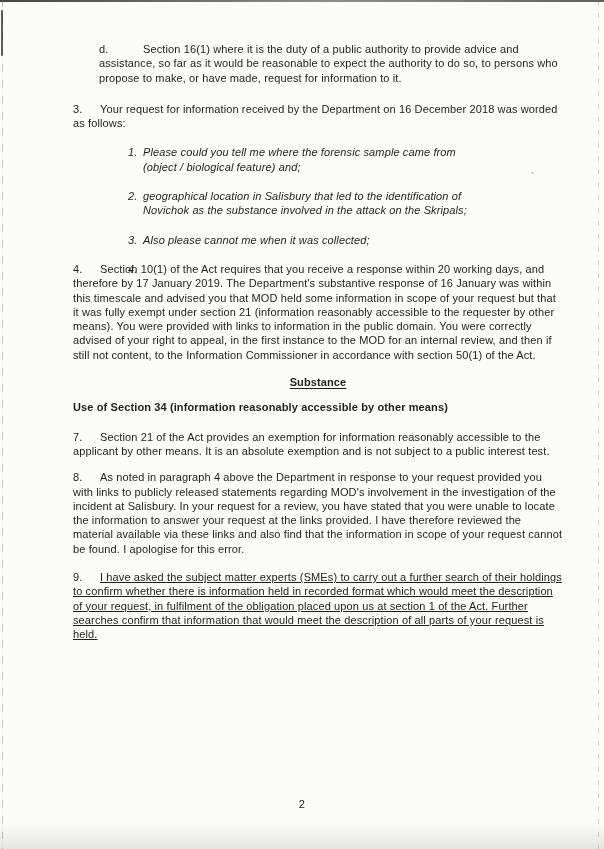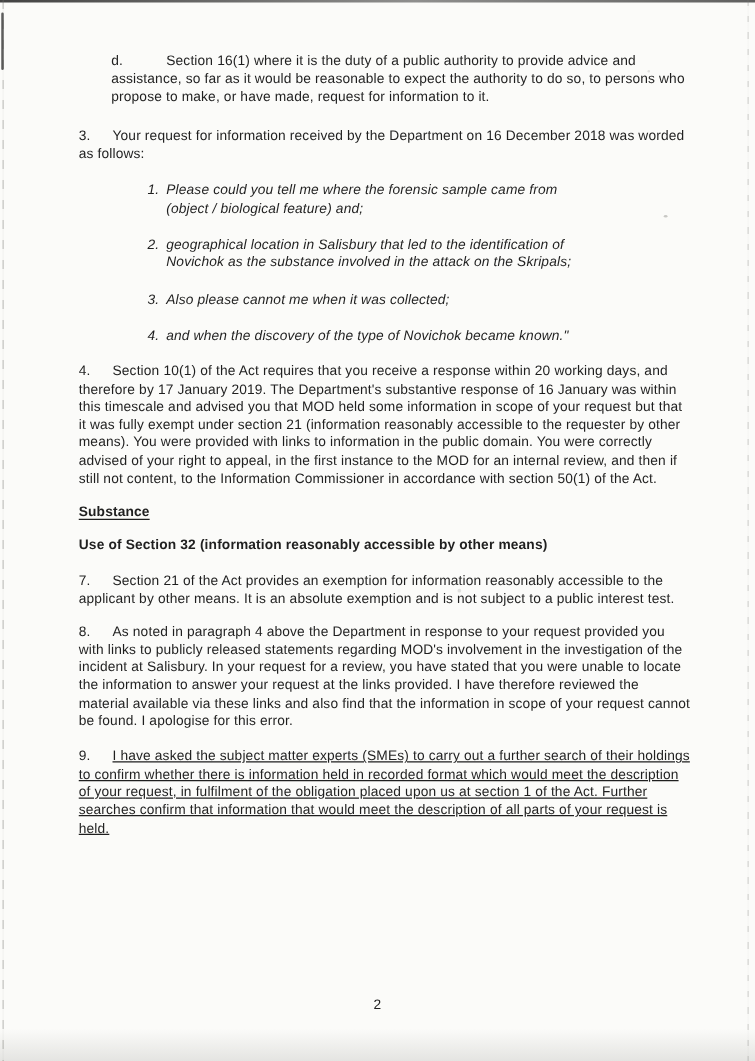--- a/index.html
+++ b/index.html
@@ -34,29 +34,29 @@
   .scan-shade-bottom {
     position:absolute; bottom:0; left:0; width:604px; height:26px;
     background:linear-gradient(to bottom, rgba(115,115,108,0), rgba(115,115,108,.17));
   }
   .speck { position:absolute; background:rgba(105,105,100,.35); border-radius:50%; }
   .speck.s1 { left:531px; top:172px; width:3px; height:2px; }
   .speck.s2 { left:366px; top:471px; width:3px; height:3px; opacity:.5; }
   .speck.s3 { left:518px; top:56px;  width:2px; height:2px; opacity:.5; }
   
   .content {
-    position:absolute; left:63px; top:42px; width:490px;
+    position:absolute; left:73px; top:42px; width:490px;
     font-size:11px; line-height:14.3px; letter-spacing:.12px;
   }
   .content > * { margin:0; }
   .content > * + * { margin-top:15px; }
   .para3      { margin-top:17px !important; }
   .para4      { margin-top:14px !important; }
   .para5      { margin-top:12px !important; }
-  .h-substance{ margin-top:13px !important; }
+  .h-substance{ margin-top:13px !important;text-align:center; }
   .h-use21    { margin-top:11px !important; }
   .para8      { margin-top:12px !important; }
   .para9      { margin-top:14px !important;text-decoration:underline; }
   .num   { display:inline-block; width:27px; }
   .sub-d { margin-left:26px; width:464px; }
   .num-d { width:44px; }
   .quote-item {
     position:relative; margin-left:55px; padding-left:15px;
     width:348px; font-style:italic;
   }
@@ -98,32 +98,32 @@
 
     <div class="quote-item">
       <span class="qnum">2.</span><span>geographical location in Salisbury that led to the identification of Novichok as the substance involved in the attack on the Skripals;</span>
     </div>
 
     <div class="quote-item">
       <span class="qnum">3.</span><span>Also please cannot me when it was collected;</span>
     </div>
 
     <div class="quote-item">
-      <span class="qnum">4.</span><span>and when the discovery of the type of Novichok became known."</span>
+      <span class="qnum">4.</span>
     </div>
 
     <div class="para para4">
       <span class="num">4.</span><span>Section 10(1) of the Act requires that you receive a response within 20 working days, and therefore by 17 January 2019. The Department's substantive response of 16 January was within this timescale and advised you that MOD held some information in scope of your request but that it was fully exempt under section 21 (information reasonably accessible to the requester by other means). You were provided with links to information in the public domain. You were correctly advised of your right to appeal, in the first instance to the MOD for an internal review, and then if still not content, to the Information Commissioner in accordance with section 50(1) of the Act.</span>
     </div>
 
 
     <div class="heading h-substance">Substance</div>
 
 
-    <div class="heading h-use21">Use of Section 32 (information reasonably accessible by other means)</div>
+    <div class="heading h-use21">Use of Section 34 (information reasonably accessible by other means)</div>
 
     <div class="para para7">
       <span class="num">7.</span><span>Section 21 of the Act provides an exemption for information reasonably accessible to the applicant by other means. It is an absolute exemption and is not subject to a public interest test.</span>
     </div>
 
     <div class="para para8">
       <span class="num">8.</span><span>As noted in paragraph 4 above the Department in response to your request provided you with links to publicly released statements regarding MOD's involvement in the investigation of the incident at Salisbury. In your request for a review, you have stated that you were unable to locate the information to answer your request at the links provided. I have therefore reviewed the material available via these links and also find that the information in scope of your request cannot be found. I apologise for this error.</span>
     </div>
 
     <div class="para para9">

